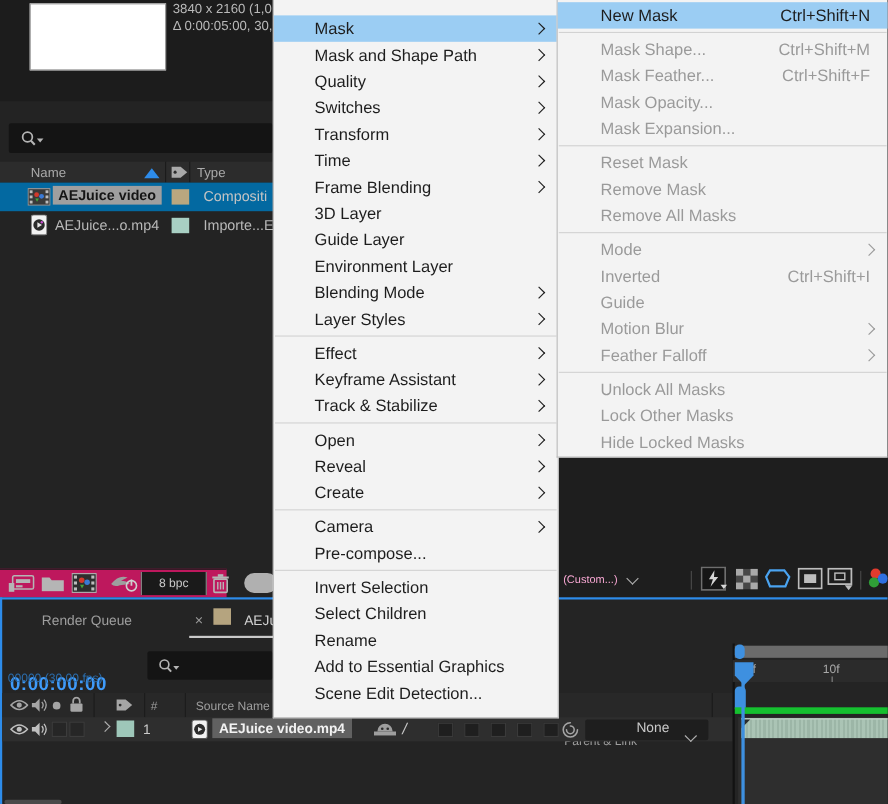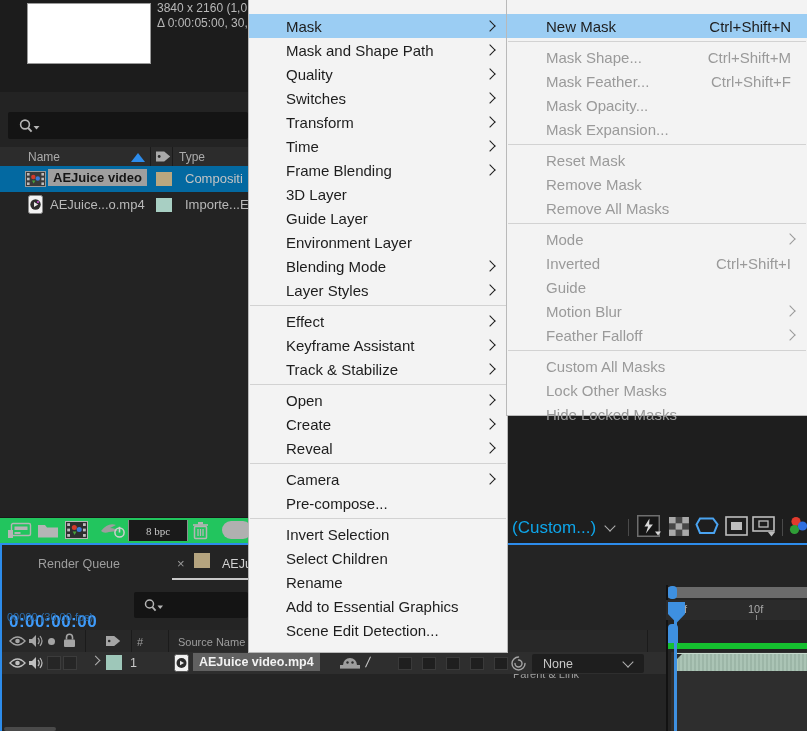--- a/index.html
+++ b/index.html
@@ -12,43 +12,43 @@
   .proj-top{left:0;top:0;width:248px;height:92px;background:#1c1c1c;}
   .thumb{left:27px;top:3px;width:122px;height:59px;background:#ffffff;border:1px solid #9a9a9a;}
   .info{color:#b9b9b9;font-size:12px;white-space:nowrap;}
   .searchbox{background:#141414;border-radius:2px;}
   .hdr-row{background:#2c2c2c;color:#ababab;font-size:12px;}
   .col-sep{width:1px;background:#1b1b1b;}
   .tri-up{width:0;height:0;border-left:7px solid transparent;border-right:7px solid transparent;border-bottom:9px solid #2d8ceb;}
   .prow{font-size:13px;color:#b9b9b9;}
   .sel-chip{background:#9f9f9f;color:#151515;font-weight:bold;padding:1px 5px;}
   .swatch{width:16px;height:14px;display:inline-block;}
-  .footer{left:0;top:517px;width:248px;height:26px;background:#22c55e;border-top:1px solid #191919;font-family:Liberation Serif, serif;}
+  .footer{left:0;top:517px;width:206px;height:26px;background:#be185d;border-top:1px solid #191919;}
   .bpc-field{background:#1a1a1a;border-left:1px solid #8d8d8d;border-right:1px solid #8d8d8d;color:#c9c9c9;
     font-size:11px;display:flex;align-items:center;justify-content:center;}
   .pill{background:#b0b0b0;border-radius:9px;}
 
   
   .menu{background:#f3f3f3;box-sizing:border-box;}
   .menu-main{left:248px;top:0;width:260px;height:653px;border:1px solid #b9b9b9;border-top:none;padding-top:14px;}
-  .menu-sub{left:506px;top:0;width:301px;height:416px;border:1px solid #b9b9b9;border-top:none;border-right:none;padding-top:14px;}
+  .menu-sub{left:506px;top:0;width:301px;height:416px;border:1px solid #b9b9b9;border-top:none;border-right:none;padding-top:2px;}
   .mi{height:24px;display:flex;align-items:center;padding-left:37px;font-size:15px;color:#1d1d1d;position:relative;}
   .menu-sub .mi{padding-left:39px;}
   .mi.hl{background:#9bcdf3;}
   .mi.dis{color:#9a9a9a;}
   .mi .lab{white-space:nowrap;}
   .mi .short{margin-left:auto;margin-right:16px;font-size:15px;white-space:nowrap;}
   .mi .chev{margin-left:auto;margin-right:13px;width:7px;height:7px;
     border-right:1.7px solid currentColor;border-top:1.7px solid currentColor;transform:rotate(45deg);flex:none;}
   .msep{height:7px;display:flex;align-items:center;}
   .msep::after{content:"";display:block;height:1px;background:#d2d2d2;margin:0 1px;width:100%;}
 
   
   .viewer{left:506px;top:414px;width:301px;height:129px;background:#1e1e1e;}
-  .vlabel{color:#0ea5e9;font-size:17px;}
+  .vlabel{color:#f9a8d4;font-size:10px;}
   .chev-dn{width:7px;height:7px;border-right:1.6px solid #b0b0b0;border-bottom:1.6px solid #b0b0b0;transform:rotate(45deg);display:inline-block;}
   .vsep{width:1px;height:17px;background:#4a4a4a;}
 
   
   .tl{left:0;top:543px;width:807px;height:188px;background:#242424;border-top:2px solid #2d8ceb;border-left:2px solid #2d8ceb;box-sizing:border-box;}
   .tab-inactive{color:#9e9e9e;font-size:12.5px;}
   .tab-x{color:#9a9a9a;font-size:13px;}
   .tab-active{color:#d2d2d2;font-size:12.5px;}
   .tab-underline{height:2px;background:#c9c9c9;}
   .tcode{color:#3f9bfa;font-size:17px;font-weight:bold;letter-spacing:.5px;}
@@ -334,21 +334,21 @@
       <span class="abs swbox" style="left:396px;top:5px;"></span>
       <span class="abs swbox" style="left:420px;top:5px;"></span>
       <span class="abs swbox" style="left:444px;top:5px;"></span>
       <span class="abs swbox" style="left:468px;top:5px;"></span>
       <span class="abs swbox" style="left:492px;top:5px;"></span>
       <span class="icon abs" style="left:508px;top:3px;">
         <svg width="17" height="17" viewBox="0 0 17 17">
             <path d="M8.5 2 a6.5 6.5 0 1 0 6.5 6.5 M8.5 5 a3.5 3.5 0 1 1 -3.5 3.5" fill="none" stroke="#a5a5a5" stroke-width="1.4" stroke-linecap="round"></path>
           </svg>
       </span>
-      <div class="abs ddn" style="left:530px;top:2px;width:112px;height:19px;">
+      <div class="abs ddn" style="left:530px;top:2px;width:112px;height:19px;flex-direction:column;">
         <span style="margin-left:11px;">None</span>
         <span class="chev-dn" style="margin-left:auto;margin-right:12px;margin-top:-3px;"></span>
       </div>
     </div>
 
     <div class="abs" style="left:664px;top:40px;width:2px;height:146px;background:#121212;"></div>
     <div class="abs" style="left:669px;top:107px;width:138px;height:79px;background:#2e2e2e;"></div>
 
     <div class="abs workbar" style="left:666px;top:42px;width:141px;height:11px;"></div>
     <div class="abs bluecap" style="left:666px;top:41px;width:9px;height:13px;"></div>
@@ -434,25 +434,25 @@
     <div class="mi">
         <span class="lab">Track &amp; Stabilize</span>
         <span class="chev"></span>
       </div>
     <div class="msep"></div>
     <div class="mi">
         <span class="lab">Open</span>
         <span class="chev"></span>
       </div>
     <div class="mi">
+        <span class="lab">Reveal</span>
+        <span class="chev"></span>
+      </div>
+    <div class="mi">
         <span class="lab">Create</span>
-        <span class="chev"></span>
-      </div>
-    <div class="mi">
-        <span class="lab">Reveal</span>
         <span class="chev"></span>
       </div>
     <div class="msep"></div>
     <div class="mi">
         <span class="lab">Camera</span>
         <span class="chev"></span>
       </div>
     <div class="mi">
         <span class="lab">Pre-compose...</span>
       </div>
@@ -519,21 +519,21 @@
     <div class="mi dis">
         <span class="lab">Motion Blur</span>
         <span class="chev"></span>
       </div>
     <div class="mi dis">
         <span class="lab">Feather Falloff</span>
         <span class="chev"></span>
       </div>
     <div class="msep"></div>
     <div class="mi dis">
-        <span class="lab">Custom All Masks</span>
+        <span class="lab">Unlock All Masks</span>
       </div>
     <div class="mi dis">
         <span class="lab">Lock Other Masks</span>
       </div>
     <div class="mi dis">
         <span class="lab">Hide Locked Masks</span>
       </div>
   </nav>
 
 </div>

